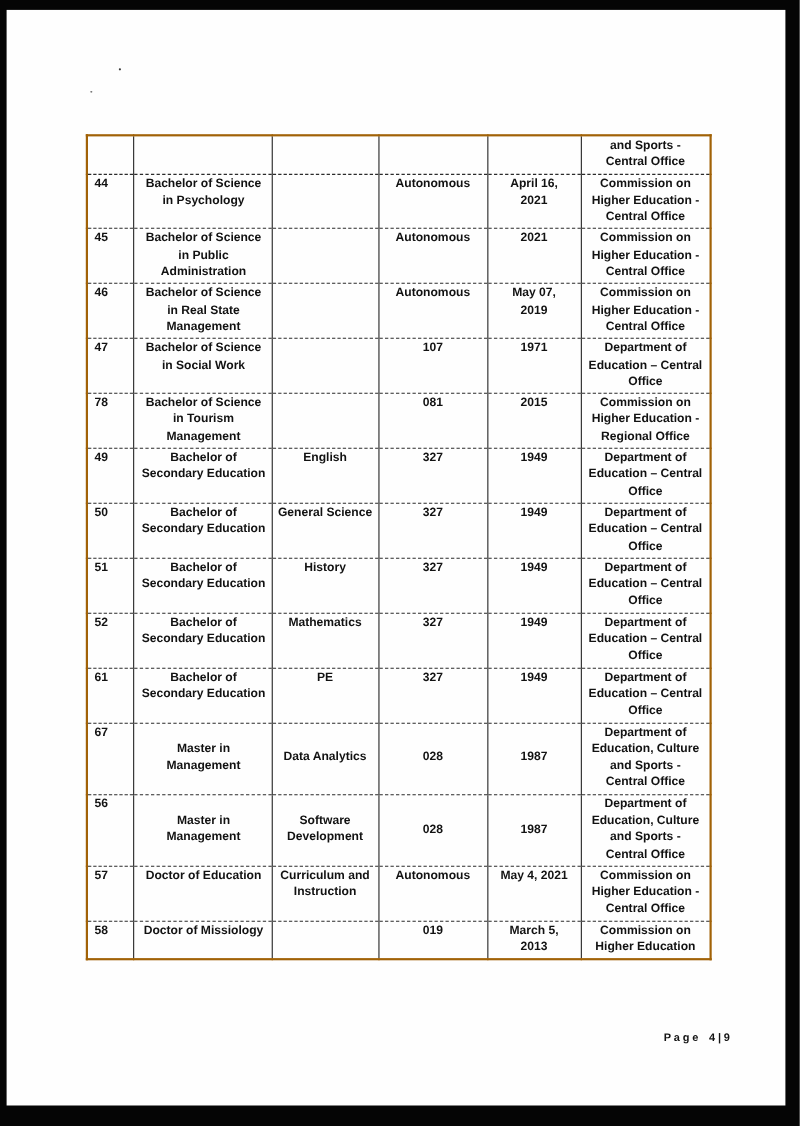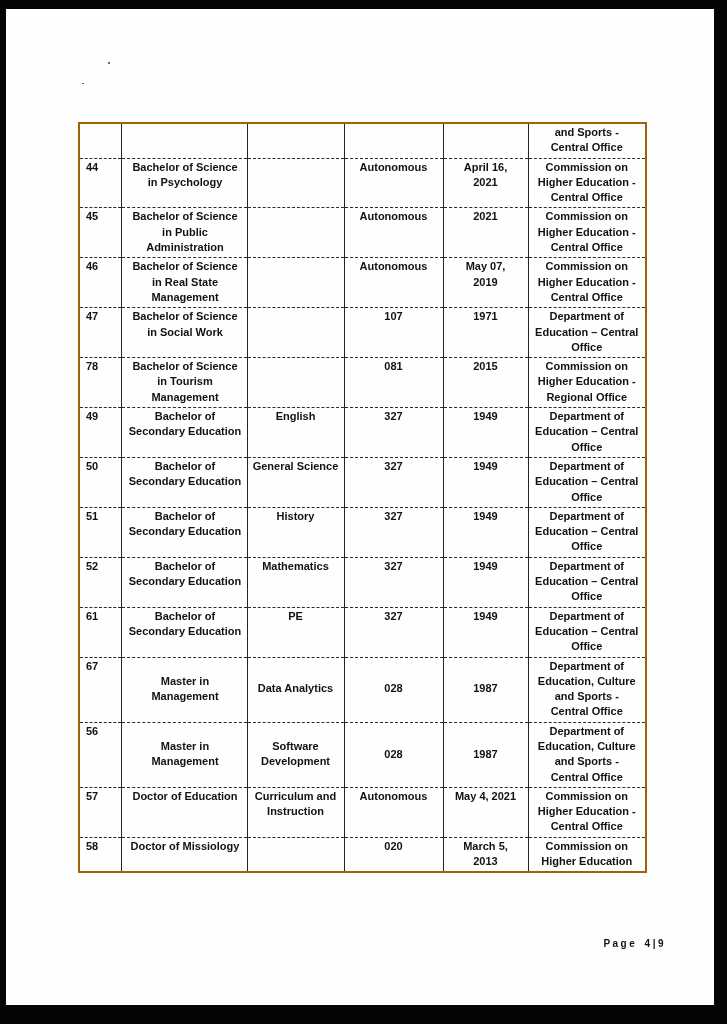--- a/index.html
+++ b/index.html
@@ -234,21 +234,21 @@
     <td class="c-code">Autonomous</td>
     <td class="c-date">May 4, 2021</td>
     <td class="c-authority">Commission on
 Higher Education -
 Central Office</td>
   </tr>
         <tr>
     <td class="c-no">58</td>
     <td class="c-program">Doctor of Missiology</td>
     <td class="c-major"></td>
-    <td class="c-code">020</td>
+    <td class="c-code">019</td>
     <td class="c-date">March 5,
 2013</td>
     <td class="c-authority">Commission on
 Higher Education</td>
   </tr>
       </tbody>
   </table>
 
   <div class="footer">Page 4|9</div>
 </div>

